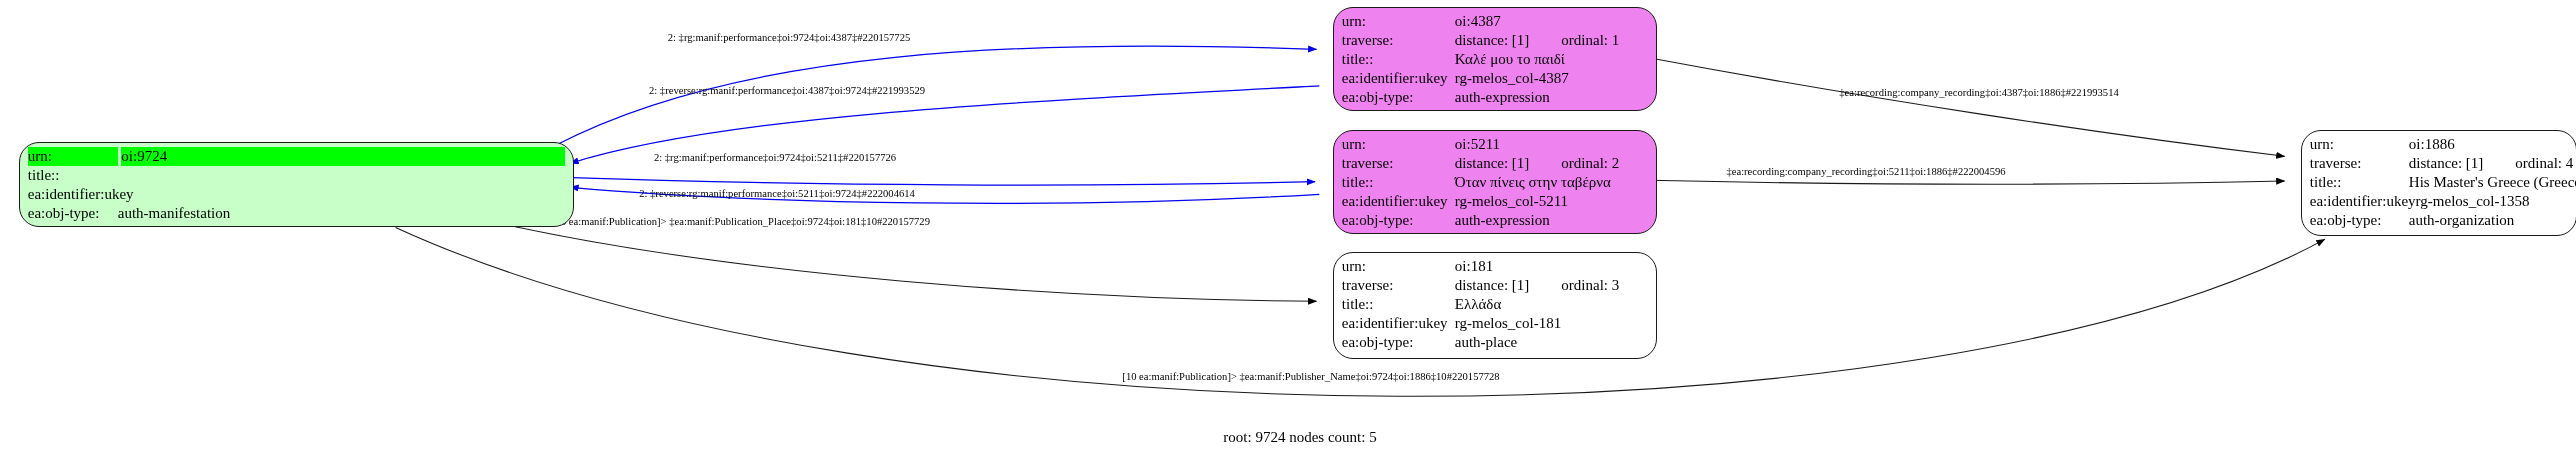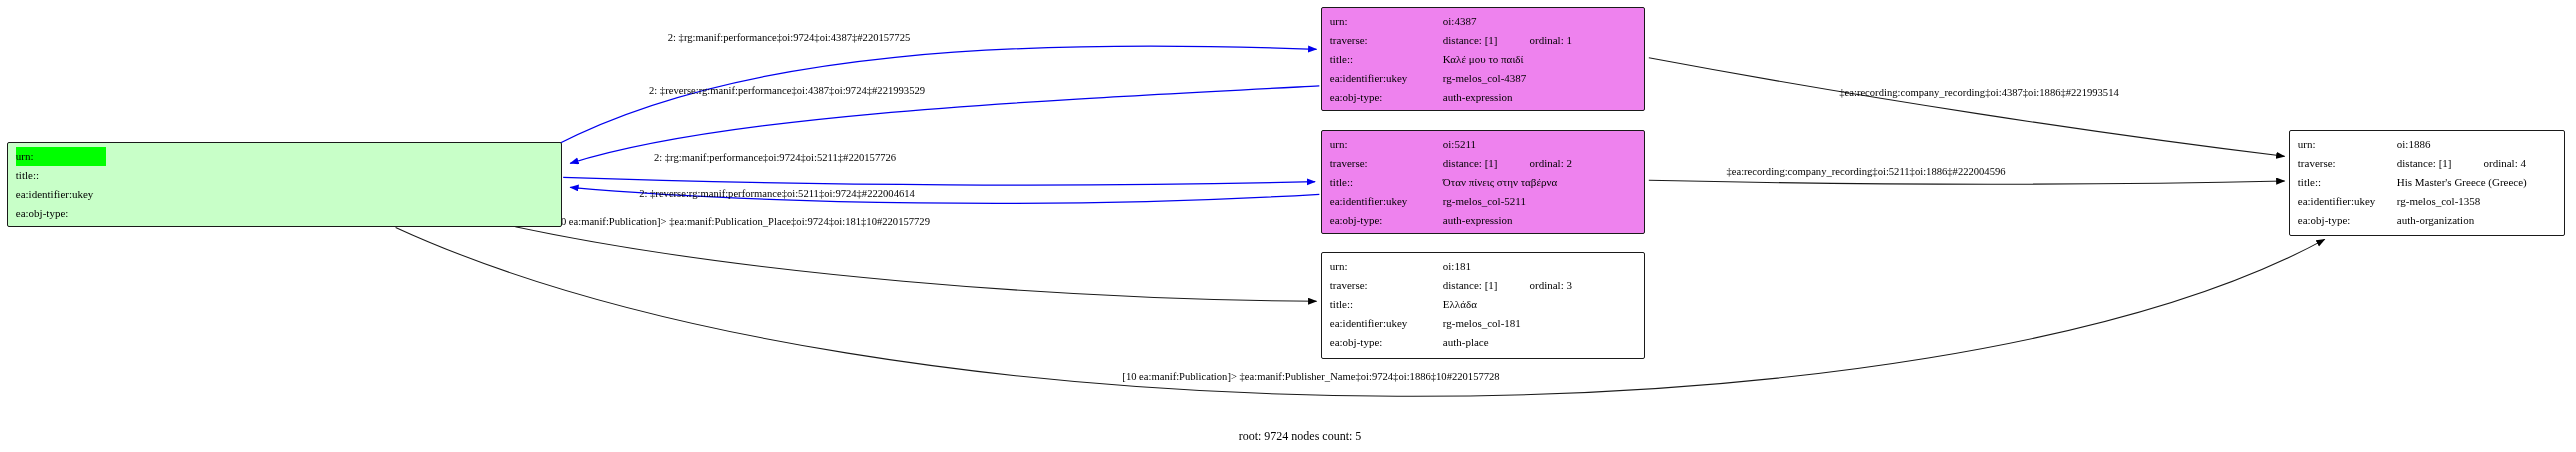--- a/index.html
+++ b/index.html
@@ -3,41 +3,42 @@
 <meta charset="utf-8">
 <style>
   html,body { margin:0; padding:0; background:#ffffff; }
   #canvas {
     position:relative; width:2576px; height:452px;
     font-family:"Liberation Serif", serif; color:#000;
     overflow:hidden; background:#ffffff;
   }
   #edges { position:absolute; left:0; top:0; }
   .node {
-    position:absolute; border:1.1px solid #1a1a1a; border-radius:2px;
-    font-size:11px; line-height:19px; padding:3.5px 0; box-sizing:border-box;
+    position:absolute; border:1.1px solid #1a1a1a; border-radius:20px;
+    font-size:15px; line-height:19px; padding:3.5px 0; box-sizing:border-box;
     background:#fff;
+    margin-left:12px;
   }
   .node.green  { background:#c8ffc8; }
   .node.violet { background:#ee82ee; }
   .node.white  { background:#ffffff; }
   .row { display:flex; padding:0 7.8px; align-items:baseline; }
   .k { flex:0 0 113px; }
   .node.green .k { flex-basis:90px; }
   .node.right .k { flex-basis:99px; }
   .v { flex:1 1 auto; white-space:nowrap; }
   .v2 { margin-left:32px; white-space:nowrap; }
   .row.hl .k { background:#00ff00; margin-right:3.5px; }
   .row.hl .v { background:#00ff00; }
   .elabel {
     position:absolute; white-space:nowrap; font-size:10.6px; line-height:12.7px;
     transform:translateX(-50%);
   }
   #root-label {
-    position:absolute; white-space:nowrap; font-size:12px;
+    position:absolute; white-space:nowrap; font-size:15px;
     transform:translateX(-50%);
   }
 </style>
 </head>
 <body>
 
 <div id="canvas">
 
   <svg id="edges" width="2576" height="452" viewBox="0 0 3655 642">
     <defs>
@@ -63,29 +64,31 @@
   <div class="elabel" style="left:775px; top:152px">2: ‡rg:manif:performance‡oi:9724‡oi:5211‡#220157726</div>
   <div class="elabel" style="left:777px; top:188px">2: ‡reverse:rg:manif:performance‡oi:5211‡oi:9724‡#222004614</div>
   <div class="elabel" style="left:741px; top:216px">[10 ea:manif:Publication]&gt; ‡ea:manif:Publication_Place‡oi:9724‡oi:181‡10#220157729</div>
   <div class="elabel" style="left:1979px; top:87px">‡ea:recording:company_recording‡oi:4387‡oi:1886‡#221993514</div>
   <div class="elabel" style="left:1866px; top:166px">‡ea:recording:company_recording‡oi:5211‡oi:1886‡#222004596</div>
   <div class="elabel" style="left:1311px; top:371px">[10 ea:manif:Publication]&gt; ‡ea:manif:Publisher_Name‡oi:9724‡oi:1886‡10#220157728</div>
 
   <div class="node green" style="left:7px; top:142px; width:555px; height:85px">
     <div class="row hl">
       <span class="k">urn:</span>
+      <span class="v">oi:9724</span>
     </div>
     <div class="row">
       <span class="k">title::</span>
     </div>
     <div class="row">
       <span class="k">ea:identifier:ukey</span>
     </div>
     <div class="row">
       <span class="k">ea:obj-type:</span>
+      <span class="v">auth-manifestation</span>
     </div>
   </div>
 
   <div class="node violet" style="left:1321px; top:7px; width:324px; height:104px">
     <div class="row">
       <span class="k">urn:</span>
       <span class="v">oi:4387</span>
     </div>
     <div class="row">
       <span class="k">traverse:</span>

